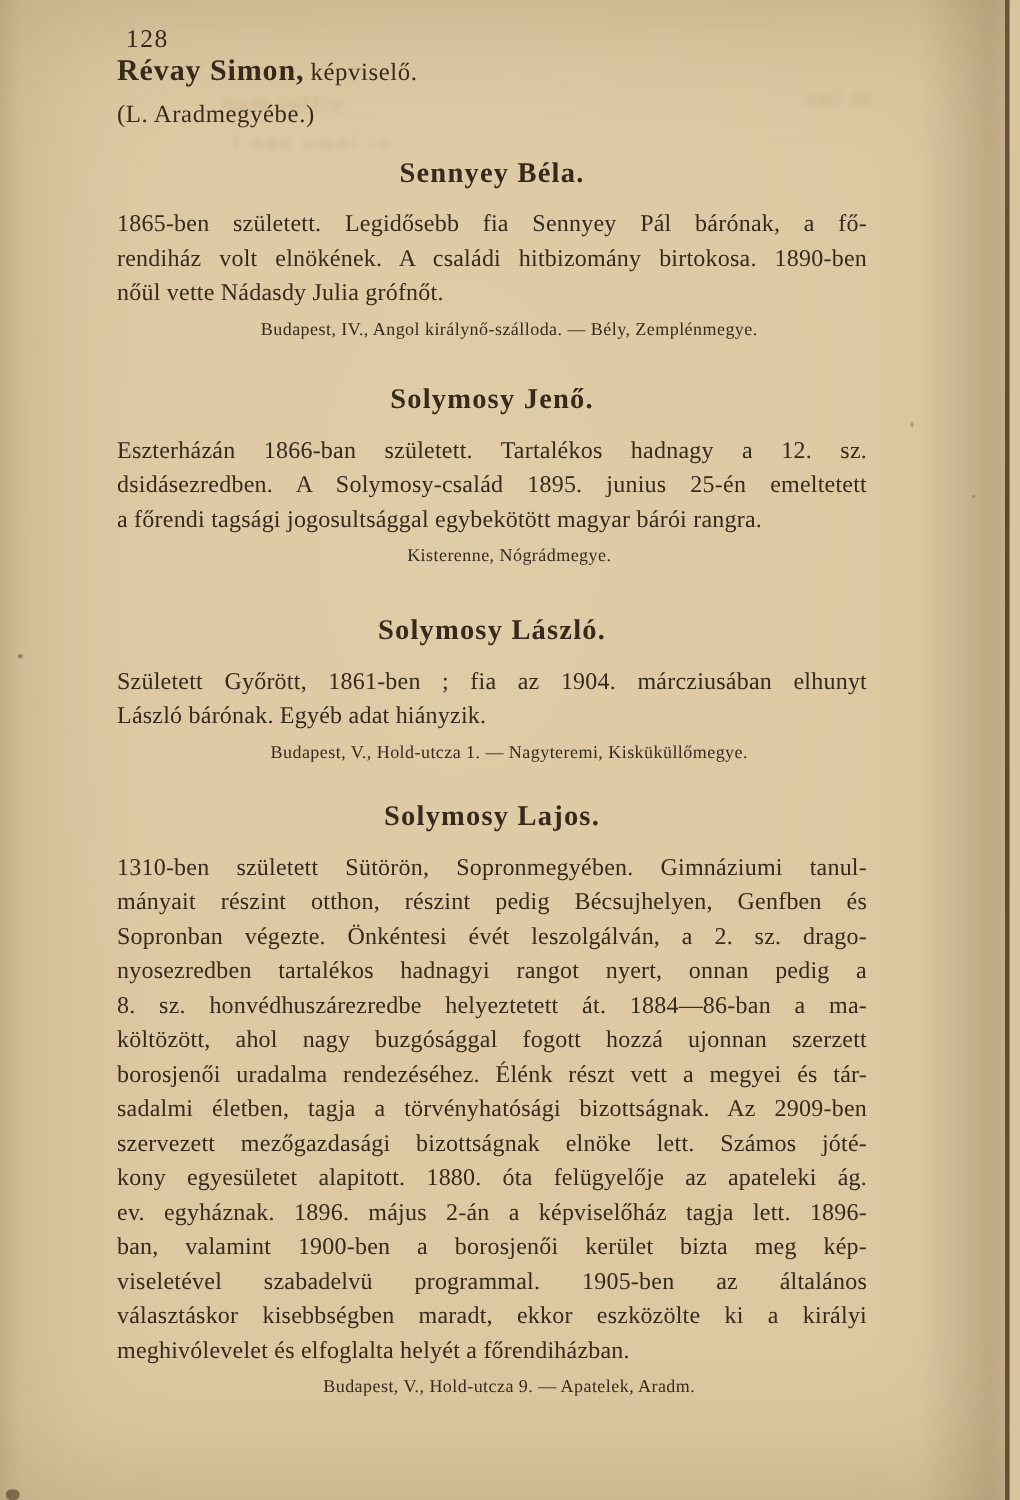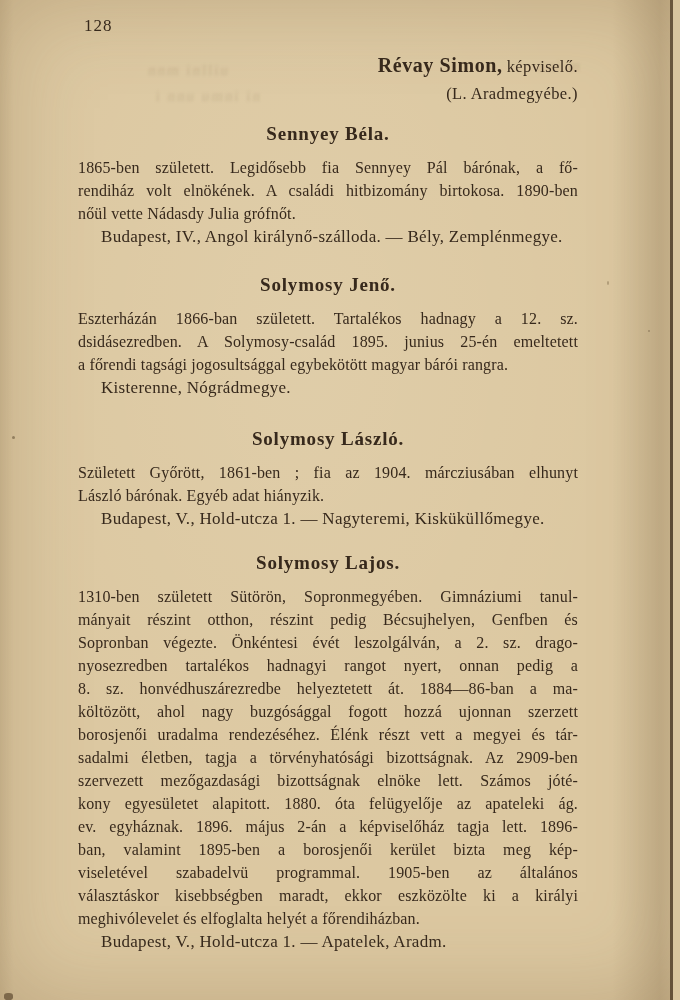--- a/index.html
+++ b/index.html
@@ -13,21 +13,21 @@
     width: 680px; height: 1000px;
     color: #37291c;
     background:
       linear-gradient(to right,
         rgba(100,78,46,0.10) 0%, rgba(100,78,46,0.0) 2%,
         rgba(100,78,46,0.0) 90%, rgba(100,78,46,0.18) 97%, rgba(100,78,46,0.05) 100%),
       radial-gradient(ellipse at 45% 35%, rgba(255,250,235,0.10), rgba(0,0,0,0) 60%),
       #dcc8a1;
     box-shadow: inset 0 0 90px rgba(121,93,52,0.30);
     box-sizing: border-box;
-    padding-top: 54px;
+    padding-top: 36px;
   }
   
   .edge-line {
     position: absolute; top: 0; right: 7px; width: 3px; height: 1000px;
     background: linear-gradient(to bottom, #5a4830, #463723 40%, #54422c);
     opacity: 0.85;
   }
   .edge-strip {
     position: absolute; top: 0; right: 0; width: 7px; height: 1000px;
     background: #d8c59e;
@@ -45,43 +45,43 @@
   .bleed.b1 { left: 78px;  top: 62px;  width: 150px; }
   .bleed.b2 { left: 70px;  top: 88px;  width: 190px; }
   .bleed.b3 { left: 420px; top: 58px;  width: 160px; }
 
   .page-number {
     position: absolute; left: 84px; top: 16px;
     font-size: 17px; letter-spacing: 1px;
   }
   .content { margin-left: 78px; width: 500px; position: relative; }
 
-  .entry-header { text-align: right; }
+  .entry-header { text-align: left; }
   .header-name { font-weight: bold; font-size: 20px; letter-spacing: 0.6px; }
   .header-role { font-size: 16.5px; letter-spacing: 0.4px; }
   .header-sub  { font-size: 16.5px; margin-top: 7px; letter-spacing: 0.4px; }
 
   .entry-title {
     font-size: 19px; font-weight: bold; text-align: center;
     letter-spacing: 0.8px; margin: 28px 0 11px 0;
   }
   .entries section:nth-of-type(1) .entry-title { margin-top: 19px; }
   .entries section:nth-of-type(3) .entry-title { margin-top: 31px; font-family: Liberation Serif, serif; }
   .entries section:nth-of-type(4) .entry-title { margin-top: 24px; }
 
   .entry-body { font-size: 16px; }
   .body-line {
     line-height: 23px; white-space: nowrap;
     text-align: justify; text-align-last: justify;
     letter-spacing: 0.15px;
   }
   .body-line.last { text-align: left; text-align-last: left; white-space: normal; }
   .entry-address {
-    font-size: 17px; line-height: 18px;
-    padding-left: 23px; margin-top: 3px; letter-spacing: 0.3px;
+    font-size: 12px; line-height: 18px;
+    padding-left: 23px; margin-top: 3px; letter-spacing: 0.3px; text-align: center;
   }
 </style>
 </head>
 <body>
 
 <div class="page">
 
   <div class="page-number">128</div>
 
   <div class="bleed b1">uillni mnn</div>
@@ -136,26 +136,26 @@
             <div class="body-line">mányait részint otthon, részint pedig Bécsujhelyen, Genfben és</div>
             <div class="body-line">Sopronban végezte. Önkéntesi évét leszolgálván, a 2. sz. drago-</div>
             <div class="body-line">nyosezredben tartalékos hadnagyi rangot nyert, onnan pedig a</div>
             <div class="body-line">8. sz. honvédhuszárezredbe helyeztetett át. 1884—86-ban a ma-</div>
             <div class="body-line">költözött, ahol nagy buzgósággal fogott hozzá ujonnan szerzett</div>
             <div class="body-line">borosjenői uradalma rendezéséhez. Élénk részt vett a megyei és tár-</div>
             <div class="body-line">sadalmi életben, tagja a törvényhatósági bizottságnak. Az 2909-ben</div>
             <div class="body-line">szervezett mezőgazdasági bizottságnak elnöke lett. Számos jóté-</div>
             <div class="body-line">kony egyesületet alapitott. 1880. óta felügyelője az apateleki ág.</div>
             <div class="body-line">ev. egyháznak. 1896. május 2-án a képviselőház tagja lett. 1896-</div>
-            <div class="body-line">ban, valamint 1895-ben a borosjenői kerület bizta meg kép-</div>
+            <div class="body-line">ban, valamint 1900-ben a borosjenői kerület bizta meg kép-</div>
             <div class="body-line">viseletével szabadelvü programmal. 1905-ben az általános</div>
             <div class="body-line">választáskor kisebbségben maradt, ekkor eszközölte ki a királyi</div>
             <div class="body-line last">meghivólevelet és elfoglalta helyét a főrendiházban.</div>
           </div>
-          <div class="entry-address">Budapest, V., Hold-utcza 1. — Apatelek, Aradm.</div>
+          <div class="entry-address">Budapest, V., Hold-utcza 9. — Apatelek, Aradm.</div>
         </section>
       </div>
 
   </div>
 
   <div class="edge-strip"></div>
   <div class="edge-line"></div>
   <div class="speck s1"></div>
   <div class="speck s2"></div>
   <div class="speck s3"></div>

